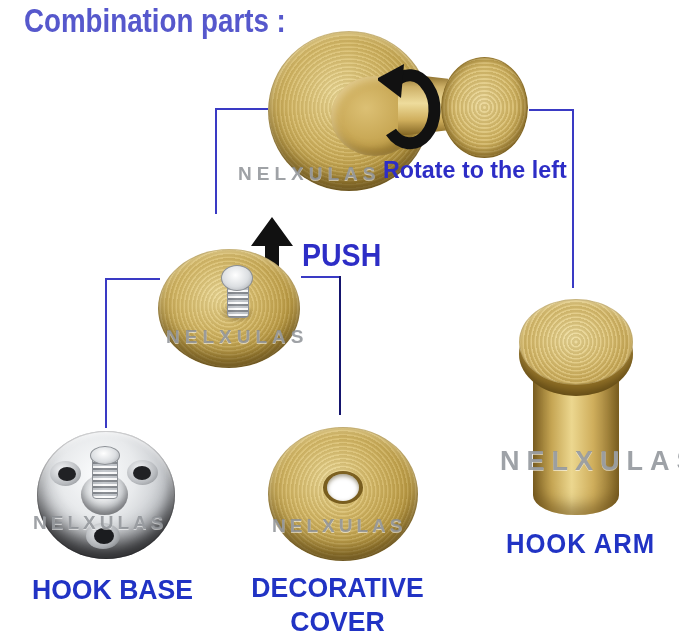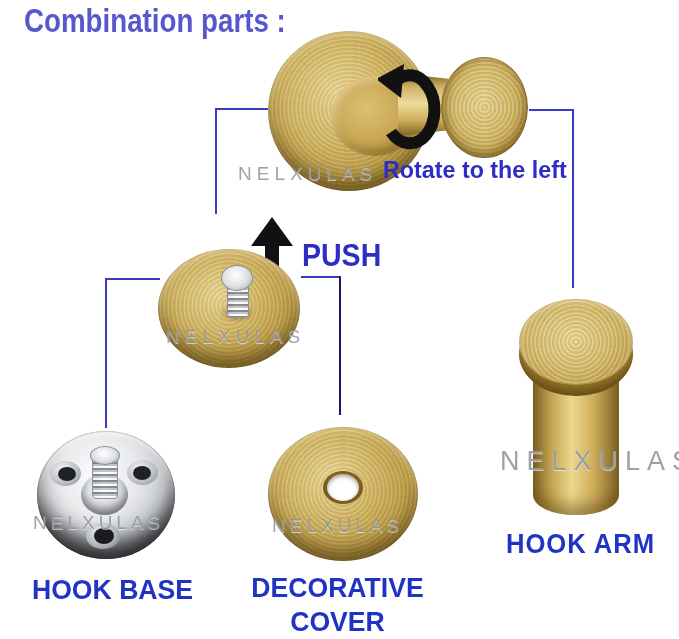--- a/index.html
+++ b/index.html
@@ -17,21 +17,21 @@
   .blue-note{color:#2d2dc6;font-weight:bold;white-space:nowrap;}
   .rotate-note{left:383px;top:156px;font-size:24px;transform:scaleX(0.97);transform-origin:left top;}
   .push-note{left:302px;top:238px;font-size:31px;transform:scaleX(0.92);transform-origin:left top;}
   .part-label{color:#2133c4;font-weight:bold;text-align:center;white-space:nowrap;}
   .lbl-hook-base{left:25px;top:574px;width:175px;font-size:28px;transform:scaleX(0.95);transform-origin:center top;}
   .lbl-deco-1{left:245px;top:572px;width:185px;font-size:28px;transform:scaleX(0.95);transform-origin:center top;}
   .lbl-deco-2{left:245px;top:606px;width:185px;font-size:28px;transform:scaleX(0.95);transform-origin:center top;}
   .lbl-hook-arm{left:498px;top:529px;width:165px;font-size:27px;letter-spacing:1px;transform:scaleX(0.95);transform-origin:center top;}
 
   .watermark{
-    color:rgba(138,142,147,0.82);font-weight:normal;letter-spacing:5px;font-size:19px;
+    color:rgba(138,142,147,0.82);font-weight:bold;letter-spacing:5px;font-size:19px;
     text-shadow:0 1px 0 rgba(255,255,255,0.55);white-space:nowrap;
   }
   .wm-1{left:238px;top:163px;}
   .wm-2{left:166px;top:326px;}
   .wm-3{left:33px;top:512px;letter-spacing:4px;}
   .wm-4{left:272px;top:515px;letter-spacing:4px;}
   .wm-5{left:500px;top:446px;font-size:27px;letter-spacing:7px;color:rgba(148,152,157,0.9);}
 
   
   .line{background:#3a3ac4;}

